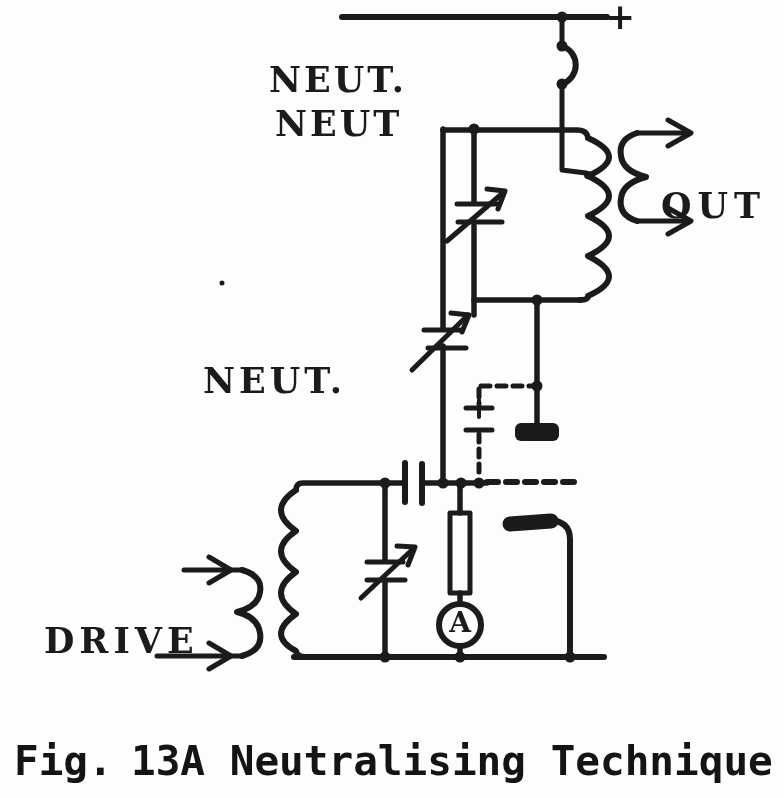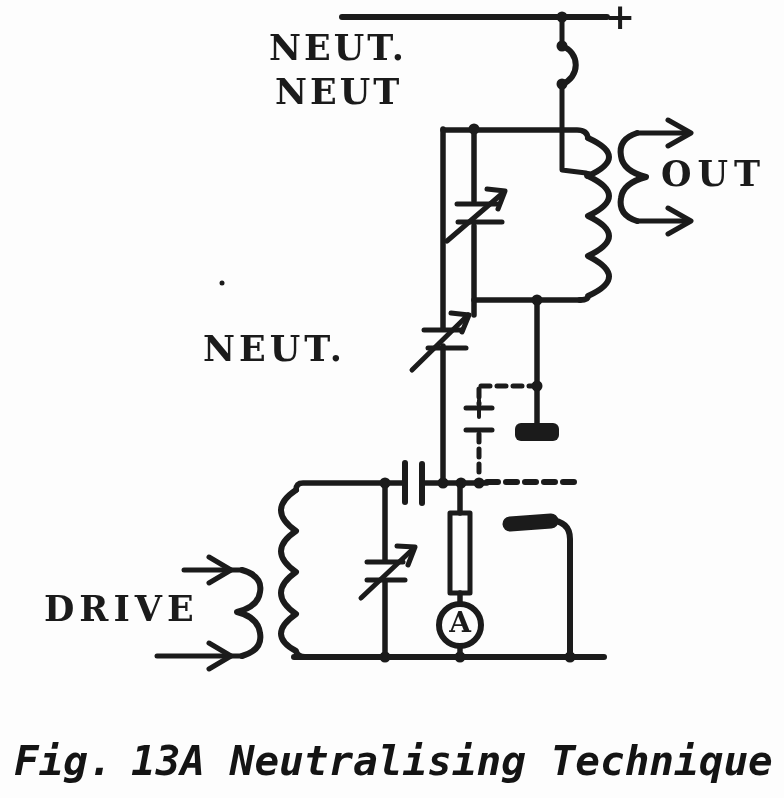--- a/index.html
+++ b/index.html
@@ -12,20 +12,21 @@
   }
   .stage svg{position:absolute;left:0;top:0;}
   .lbl{
     position:absolute;
     font-family:"DejaVu Serif", serif;
     font-weight:bold;
     font-size:35px;
     line-height:1;
     color:#1b1b1b;
     white-space:pre;
+    margin-top:32px;
   }
   .plus-lbl{
     position:absolute;
     font-family:"DejaVu Serif", serif;
     font-weight:bold;
     font-size:36px;
     line-height:1;
     color:#1b1b1b;
   }
   .meter-lbl{
@@ -36,21 +37,20 @@
     font-weight:bold;
     font-size:28px;
     line-height:1;
     color:#1b1b1b;
   }
   .caption{
     position:absolute;
     top:741px;
     font-family:"DejaVu Sans Mono", monospace;
     font-weight:bold;
-    font-style:italic;
     font-size:41px;
     line-height:1;
     color:#141414;
     white-space:pre;
   }
 </style>
 </head>
 <body>
 
 <div class="stage">

